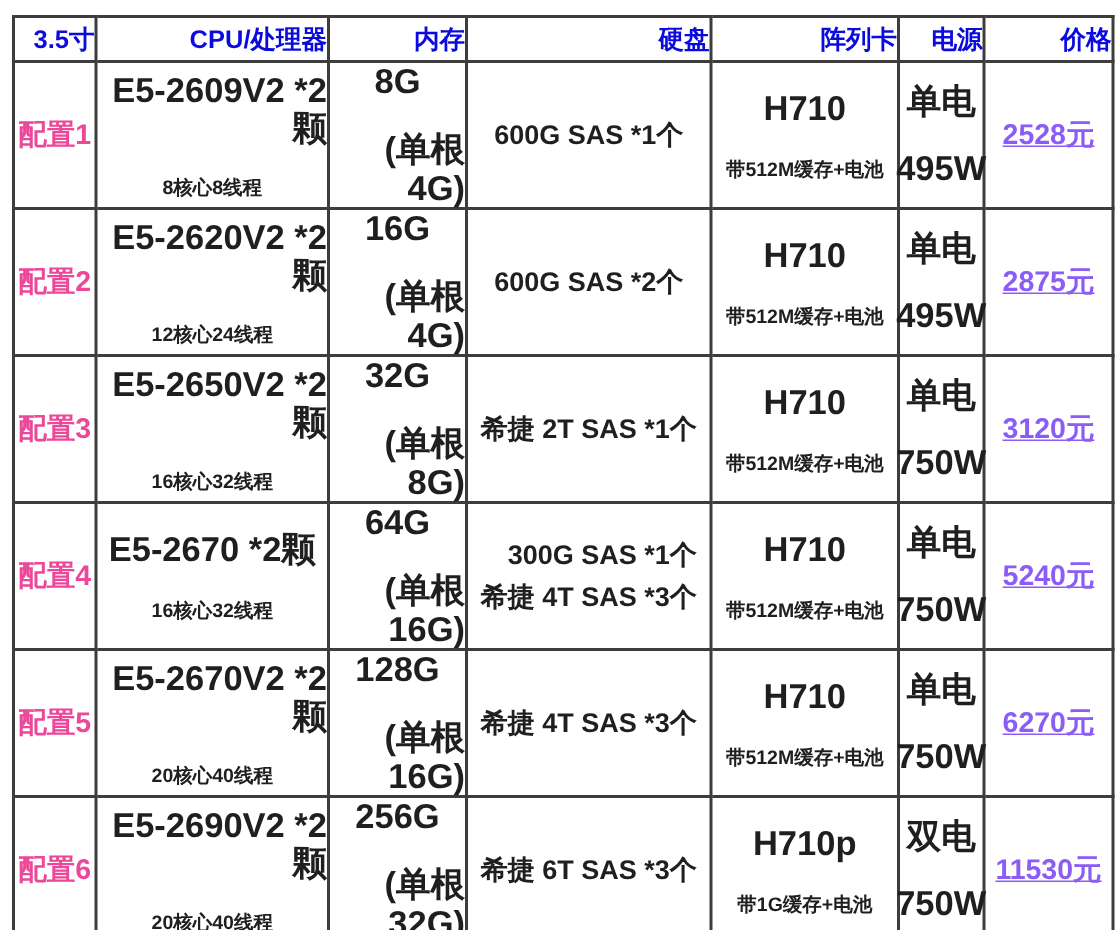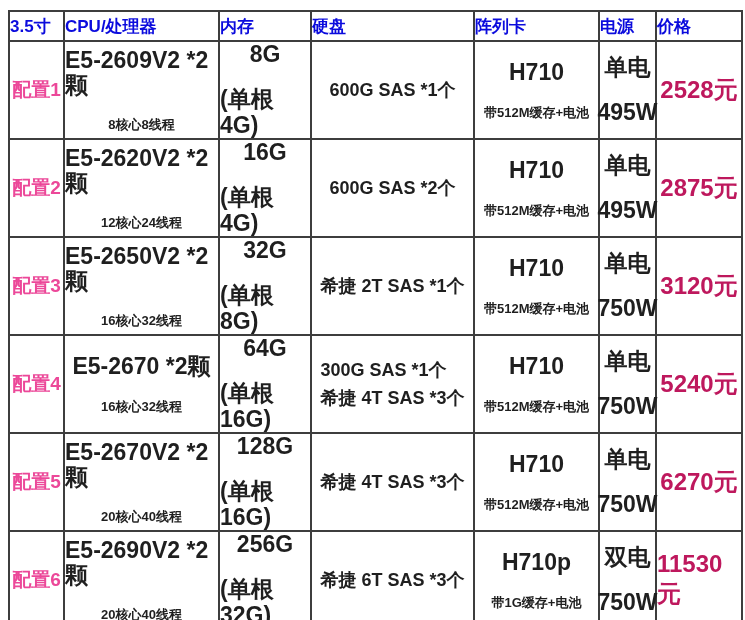--- a/index.html
+++ b/index.html
@@ -18,21 +18,21 @@
     width: 733px;
     border-collapse: collapse;
     table-layout: fixed;
     background: #ffffff;
   }
   .spec-table th, .spec-table td {
     border: 2px solid #3d3d3d;
     padding: 0;
     font-weight: 700;
     color: #1f1f1f;
-    text-align: left;
+    text-align: right;
     vertical-align: middle;
   }
   .spec-table th {
     height: 28px;
     font-size: 17px;
     color: #0b0bdd;
   }
   .spec-table td { height: 96px; }
   .stack {
     display: flex;
@@ -44,21 +44,21 @@
     width: 100%;
   }
   .txt-main { font-size: 23px; line-height: 1.1; }
   .txt-sub  { font-size: 13px; line-height: 1.1; }
   .config-label { font-size: 19px; color: #ec4899; }
   .disk-text {
     font-size: 18px;
     white-space: pre-line;
     line-height: 28px;
   }
-  .price-text { font-size: 24px; color: #be185d; }
+  .price-text { font-size: 19px; color: #8b5cf6; text-decoration: underline; }
 </style>
 </head>
 <body>
 
 <table class="spec-table">
   <colgroup>
     <col style="width:55px">
       <col style="width:155px">
       <col style="width:92px">
     <col style="width:163px">

